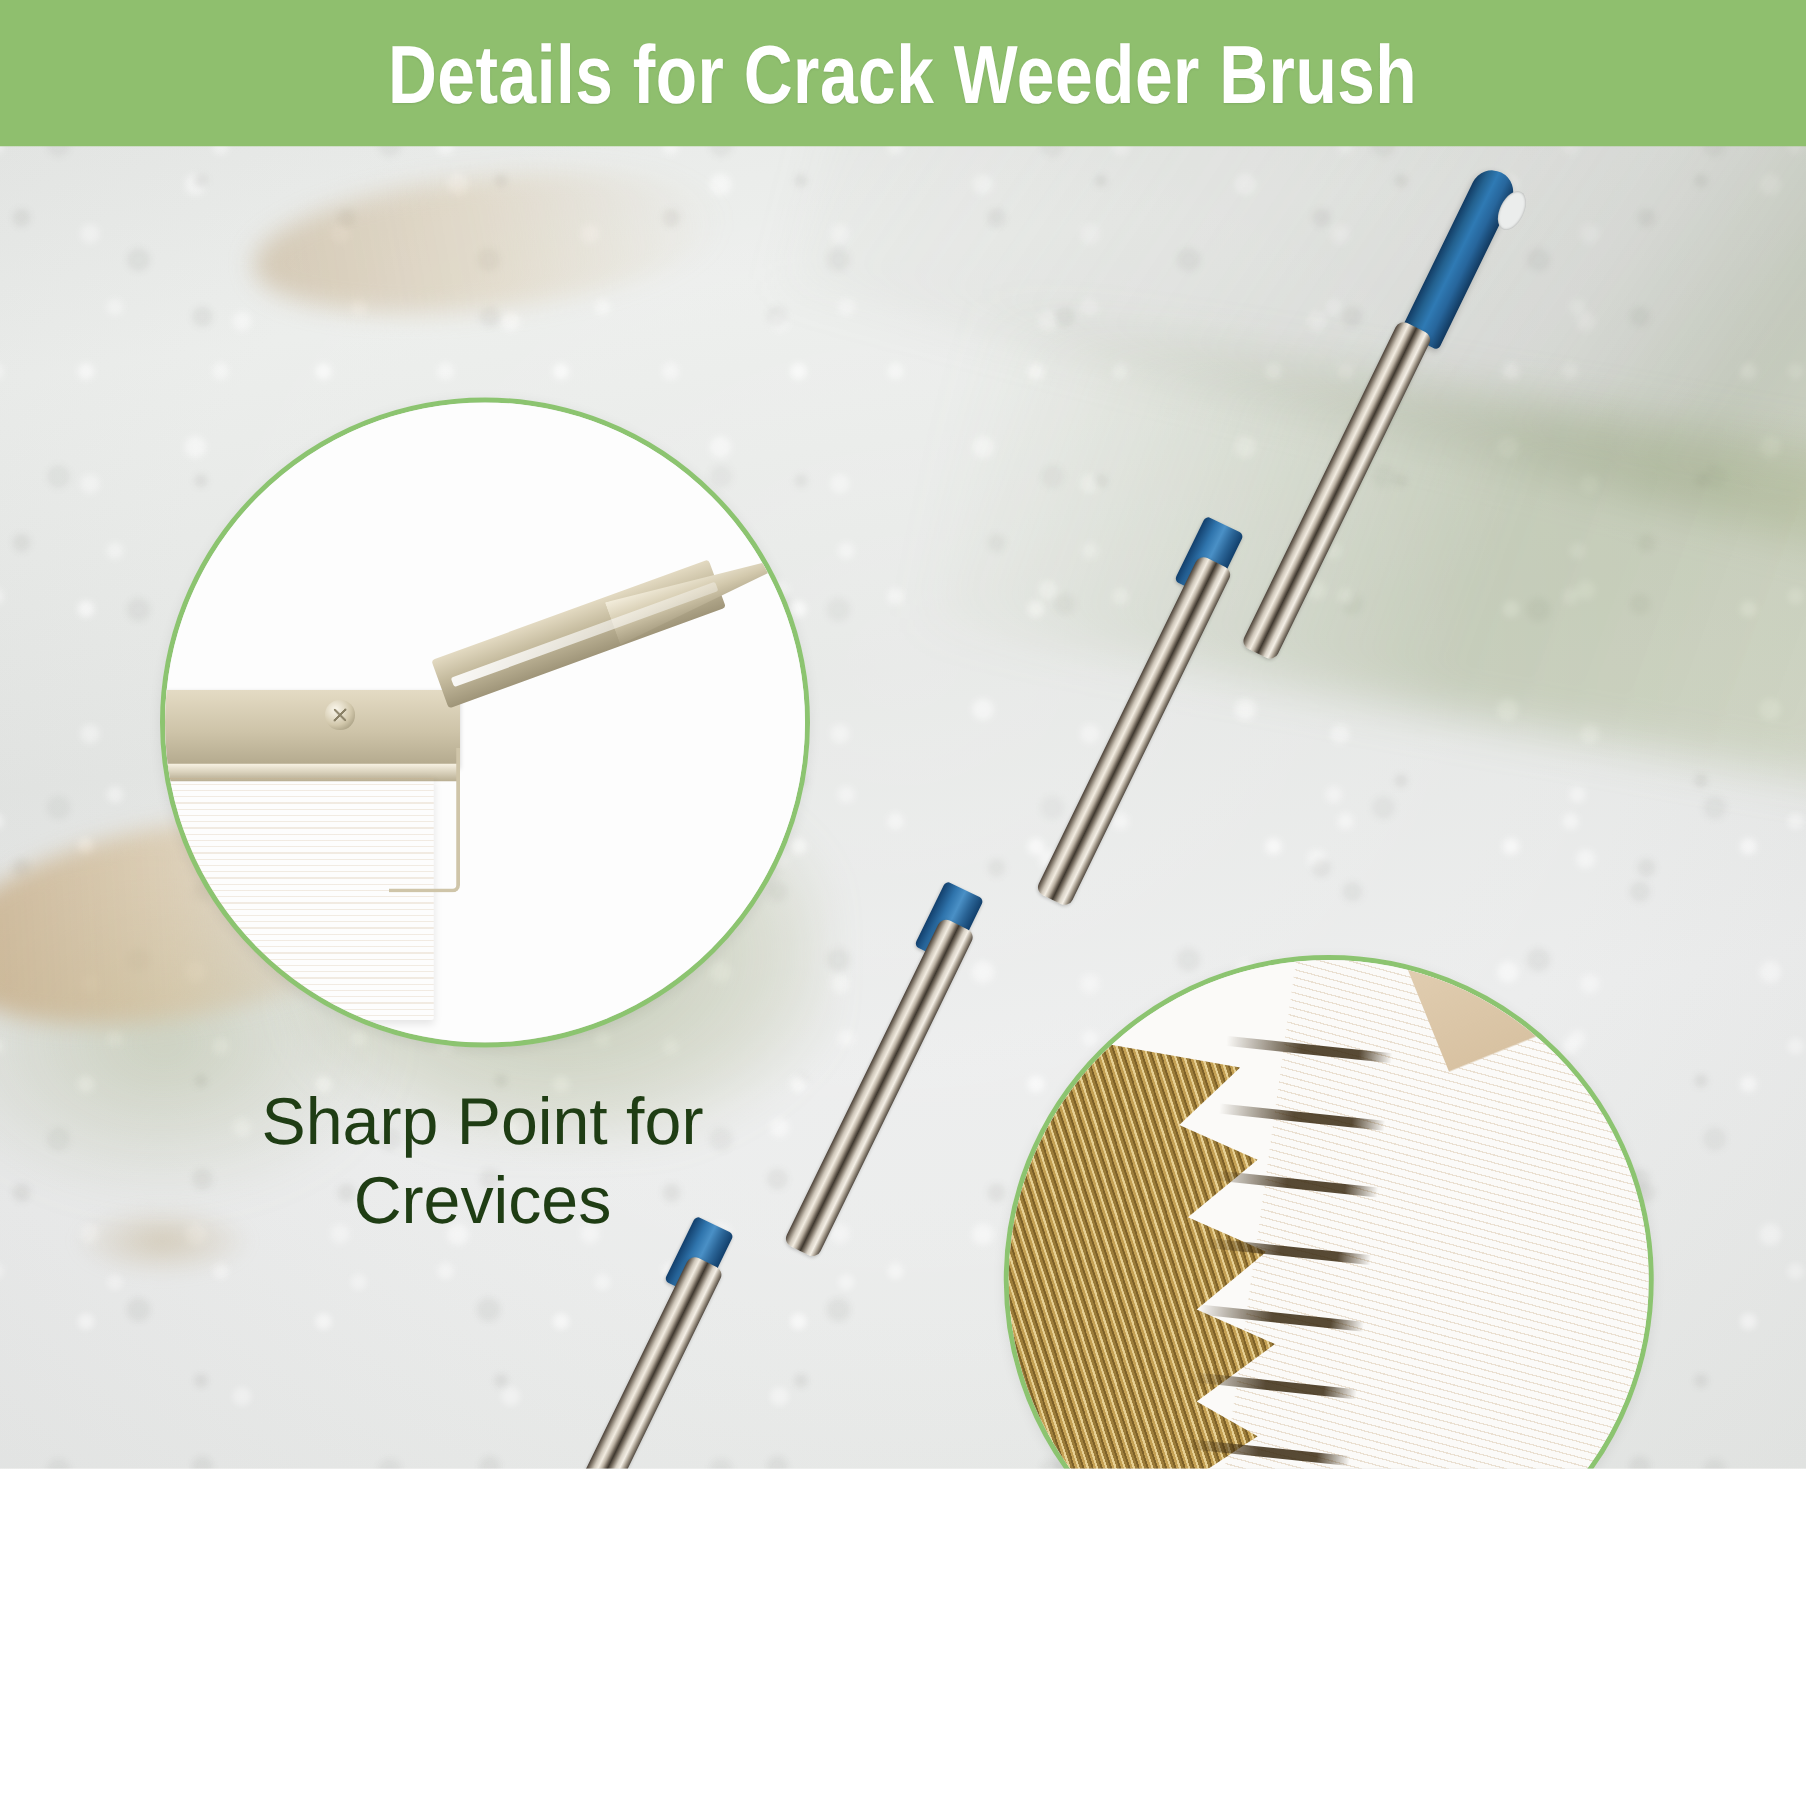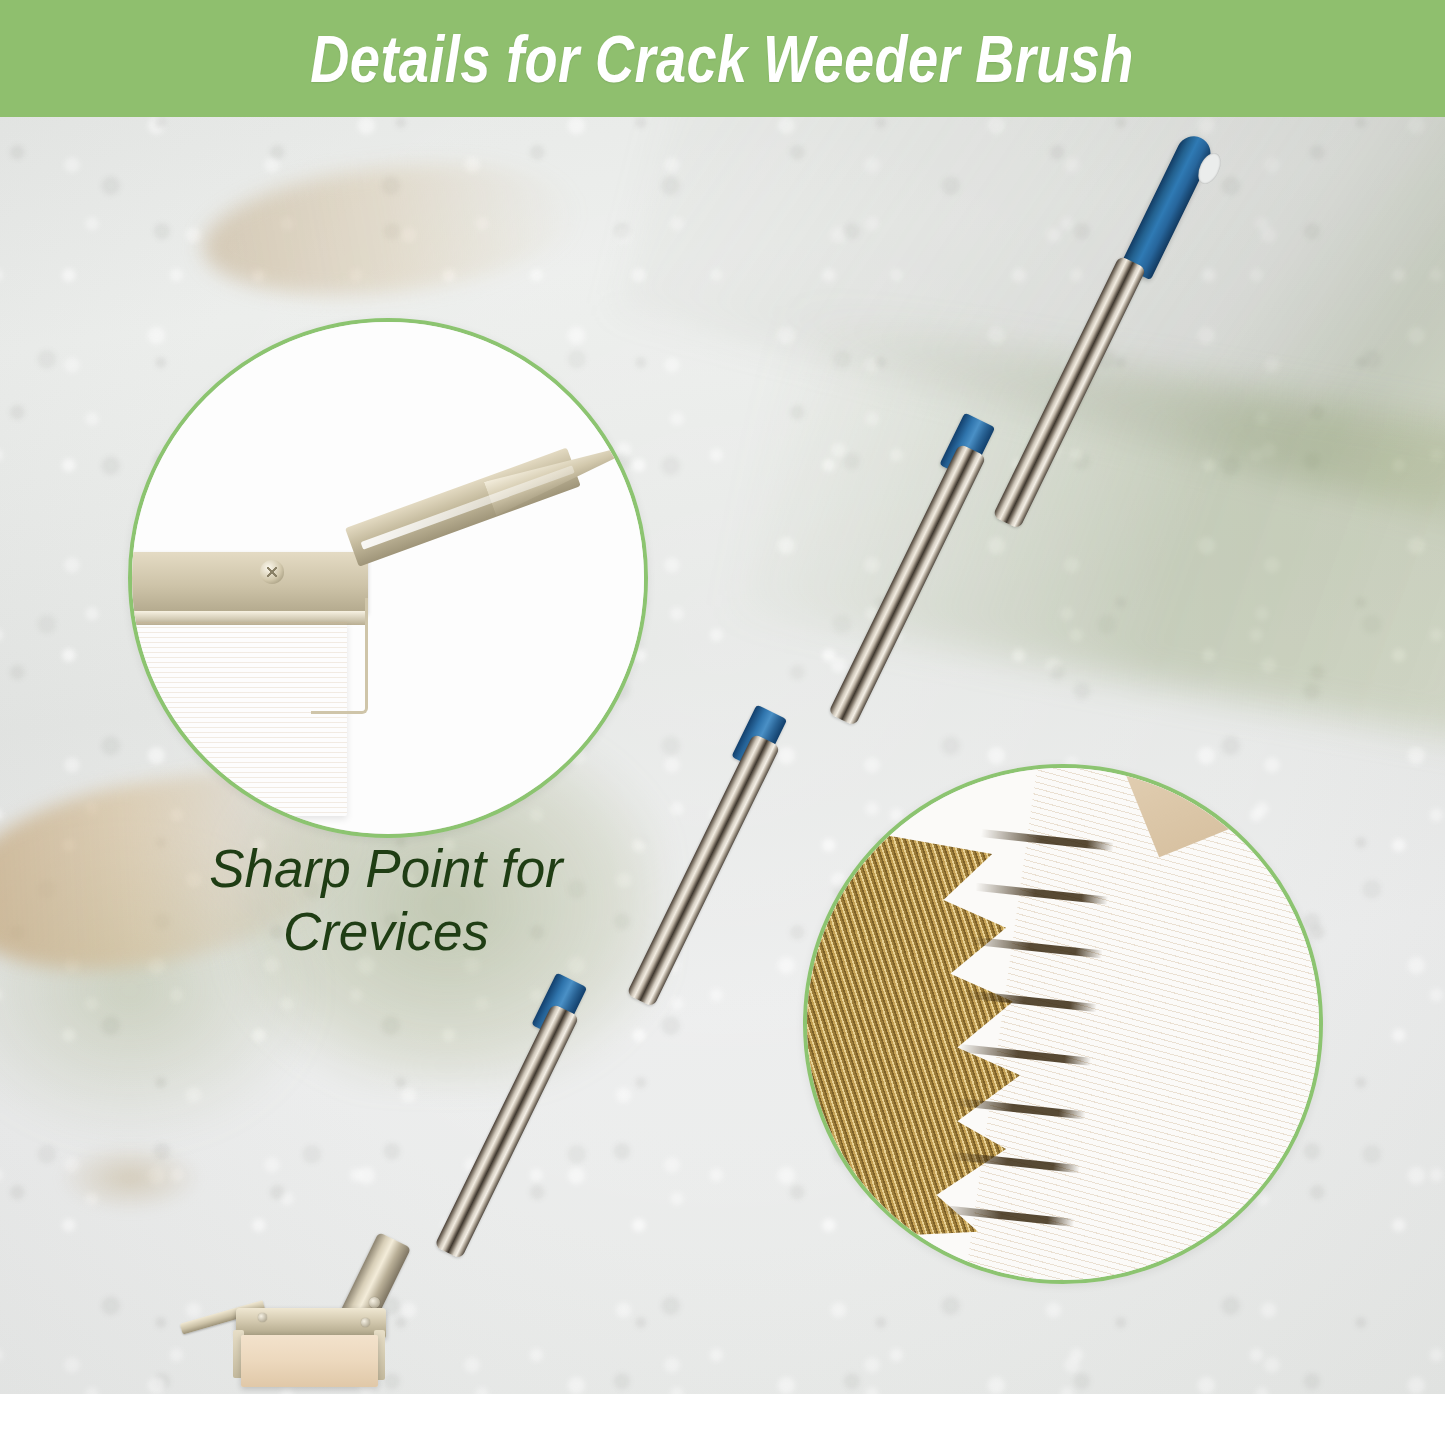--- a/index.html
+++ b/index.html
@@ -1,24 +1,23 @@
 <!DOCTYPE html>
 <html><head>
 <meta charset="utf-8">
 <title>Details for Crack Weeder Brush</title>
 <style>
   html,body{margin:0;padding:0;background:#fff;}
   body{font-family:"Liberation Sans", sans-serif;}
 
   #stage{
     position:relative;
-    width:1445px;height:1394px;
+    width:1445px;height:1175px;
     overflow:hidden;
     background:#e9e9e7;
-    font-style:italic;
   }
 
   
   .bg{position:absolute;inset:0;overflow:hidden;}
   .bg-base{
     position:absolute;inset:0;
     background:
       linear-gradient(172deg,#e4e6e4 0%,#eceeec 22%,#e3e5e3 46%,#eceded 70%,#e8eae8 100%);
   }
   .bg-noise{
@@ -325,20 +324,21 @@
   
   .caption{
     position:absolute;
     color:#1f3d14;
     font-family:"Liberation Sans", sans-serif;
     font-size:53px;
     line-height:1.18;
     text-align:center;
     z-index:35;
     white-space:pre-line;
+    margin-top:29px;
   }
   .overlay-text{
     position:absolute;
     color:#7ec060;
     font-family:"Liberation Sans", sans-serif;
     font-size:56px;
     font-weight:700;
     white-space:nowrap;
     z-index:36;
   }

